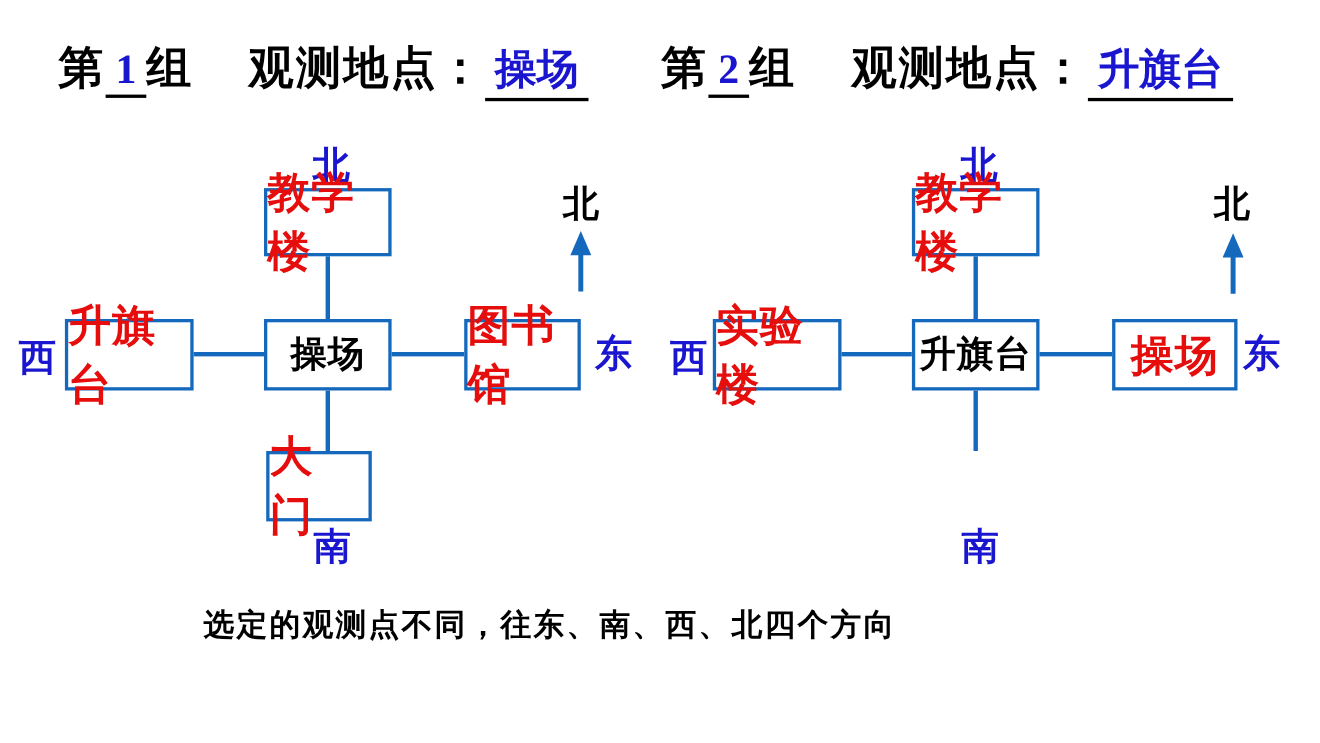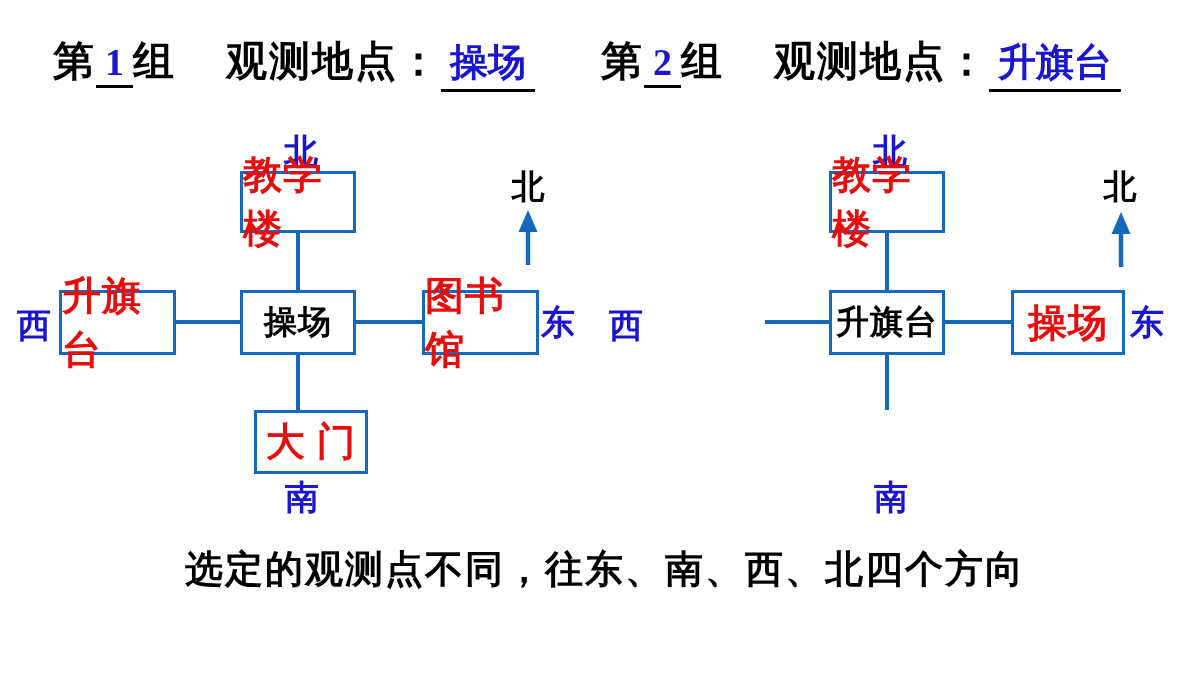--- a/index.html
+++ b/index.html
@@ -32,21 +32,21 @@
     position:absolute; transform:translate(-50%,-50%);
     color:#000; font-size:33px; font-weight:bold; line-height:1;
   }
   .vline, .hline { position:absolute; background:var(--line-blue); }
   .vline { width:4px; }
   .hline { height:4px; }
   .north-arrow { position:absolute; }
   
   .footer {
     position:absolute; left:185px; top:536px; color:#000;
-    font-size:38px; font-weight:bold; letter-spacing:2px; line-height:66px;
+    font-size:28px; font-weight:bold; letter-spacing:2px; line-height:66px;
     white-space:nowrap;
   }
 </style>
 </head>
 <body>
 
 <div id="screen">
 
   <div class="hdr-group" style="left:53px">
     <span class="hdr-black">第</span>
@@ -67,37 +67,38 @@
   </div>
 
   <div class="diagram" style="left:0px">
     <div class="dir-label" style="left:301px; top:32px">北</div>
     <div class="box" style="left:240px; top:51px; width:116px; height:62px">教学楼</div>
     <div class="vline" style="left:296px; top:113px; height:57px"></div>
     <div class="box" style="left:59px; top:170px; width:117px; height:65px">升旗台</div>
     <div class="hline" style="left:176px; top:200px; width:64px"></div>
     <div class="box black-text" style="left:240px; top:170px; width:116px; height:65px">操场</div>
     <div class="hline" style="left:356px; top:200px; width:66px"></div>
-    <div class="box" style="left:422px; top:170px; width:117px; height:65px">图书馆</div>
+    <div class="box" style="left:422px; top:170px; width:106px; height:65px">图书馆</div>
     <div class="vline" style="left:296px; top:235px; height:55px"></div>
-    <div class="box" style="left:254px; top:290px; width:114px; height:64px">大 门</div>
+    <div class="box" style="left:242px; top:290px; width:96px; height:64px">大 门</div>
     <div class="dir-label" style="left:34px; top:206px">西</div>
     <div class="dir-label" style="left:558px; top:203px">东</div>
     <div class="dir-label" style="left:302px; top:378px">南</div>
     <div class="compass-char" style="left:528px; top:67px">北</div>
     <svg class="north-arrow" style="left:514px; top:88px" width="28" height="60" viewBox="0 0 28 60">
       <line x1="14" y1="57" x2="14" y2="18" stroke="#1569bd" stroke-width="4.5"></line>
       <polygon points="14,2 4.5,24 23.5,24" fill="#1569bd"></polygon>
     </svg>
   </div>
 
   <div class="diagram" style="left:589px">
     <div class="dir-label" style="left:301px; top:32px">北</div>
     <div class="box" style="left:240px; top:51px; width:116px; height:62px">教学楼</div>
     <div class="vline" style="left:296px; top:113px; height:57px"></div>
+    <div class="box" style="left:59px; top:170px; width:117px; height:65px">实验楼</div>
     <div class="hline" style="left:176px; top:200px; width:64px"></div>
     <div class="box black-text" style="left:240px; top:170px; width:116px; height:65px">升旗台</div>
     <div class="hline" style="left:356px; top:200px; width:66px"></div>
     <div class="box" style="left:422px; top:170px; width:114px; height:65px">操场</div>
     <div class="vline" style="left:296px; top:235px; height:55px"></div>
     <div class="dir-label" style="left:37px; top:206px">西</div>
     <div class="dir-label" style="left:558px; top:203px">东</div>
     <div class="dir-label" style="left:302px; top:378px">南</div>
     <div class="compass-char" style="left:531px; top:67px">北</div>
     <svg class="north-arrow" style="left:518px; top:90px" width="28" height="60" viewBox="0 0 28 60">

